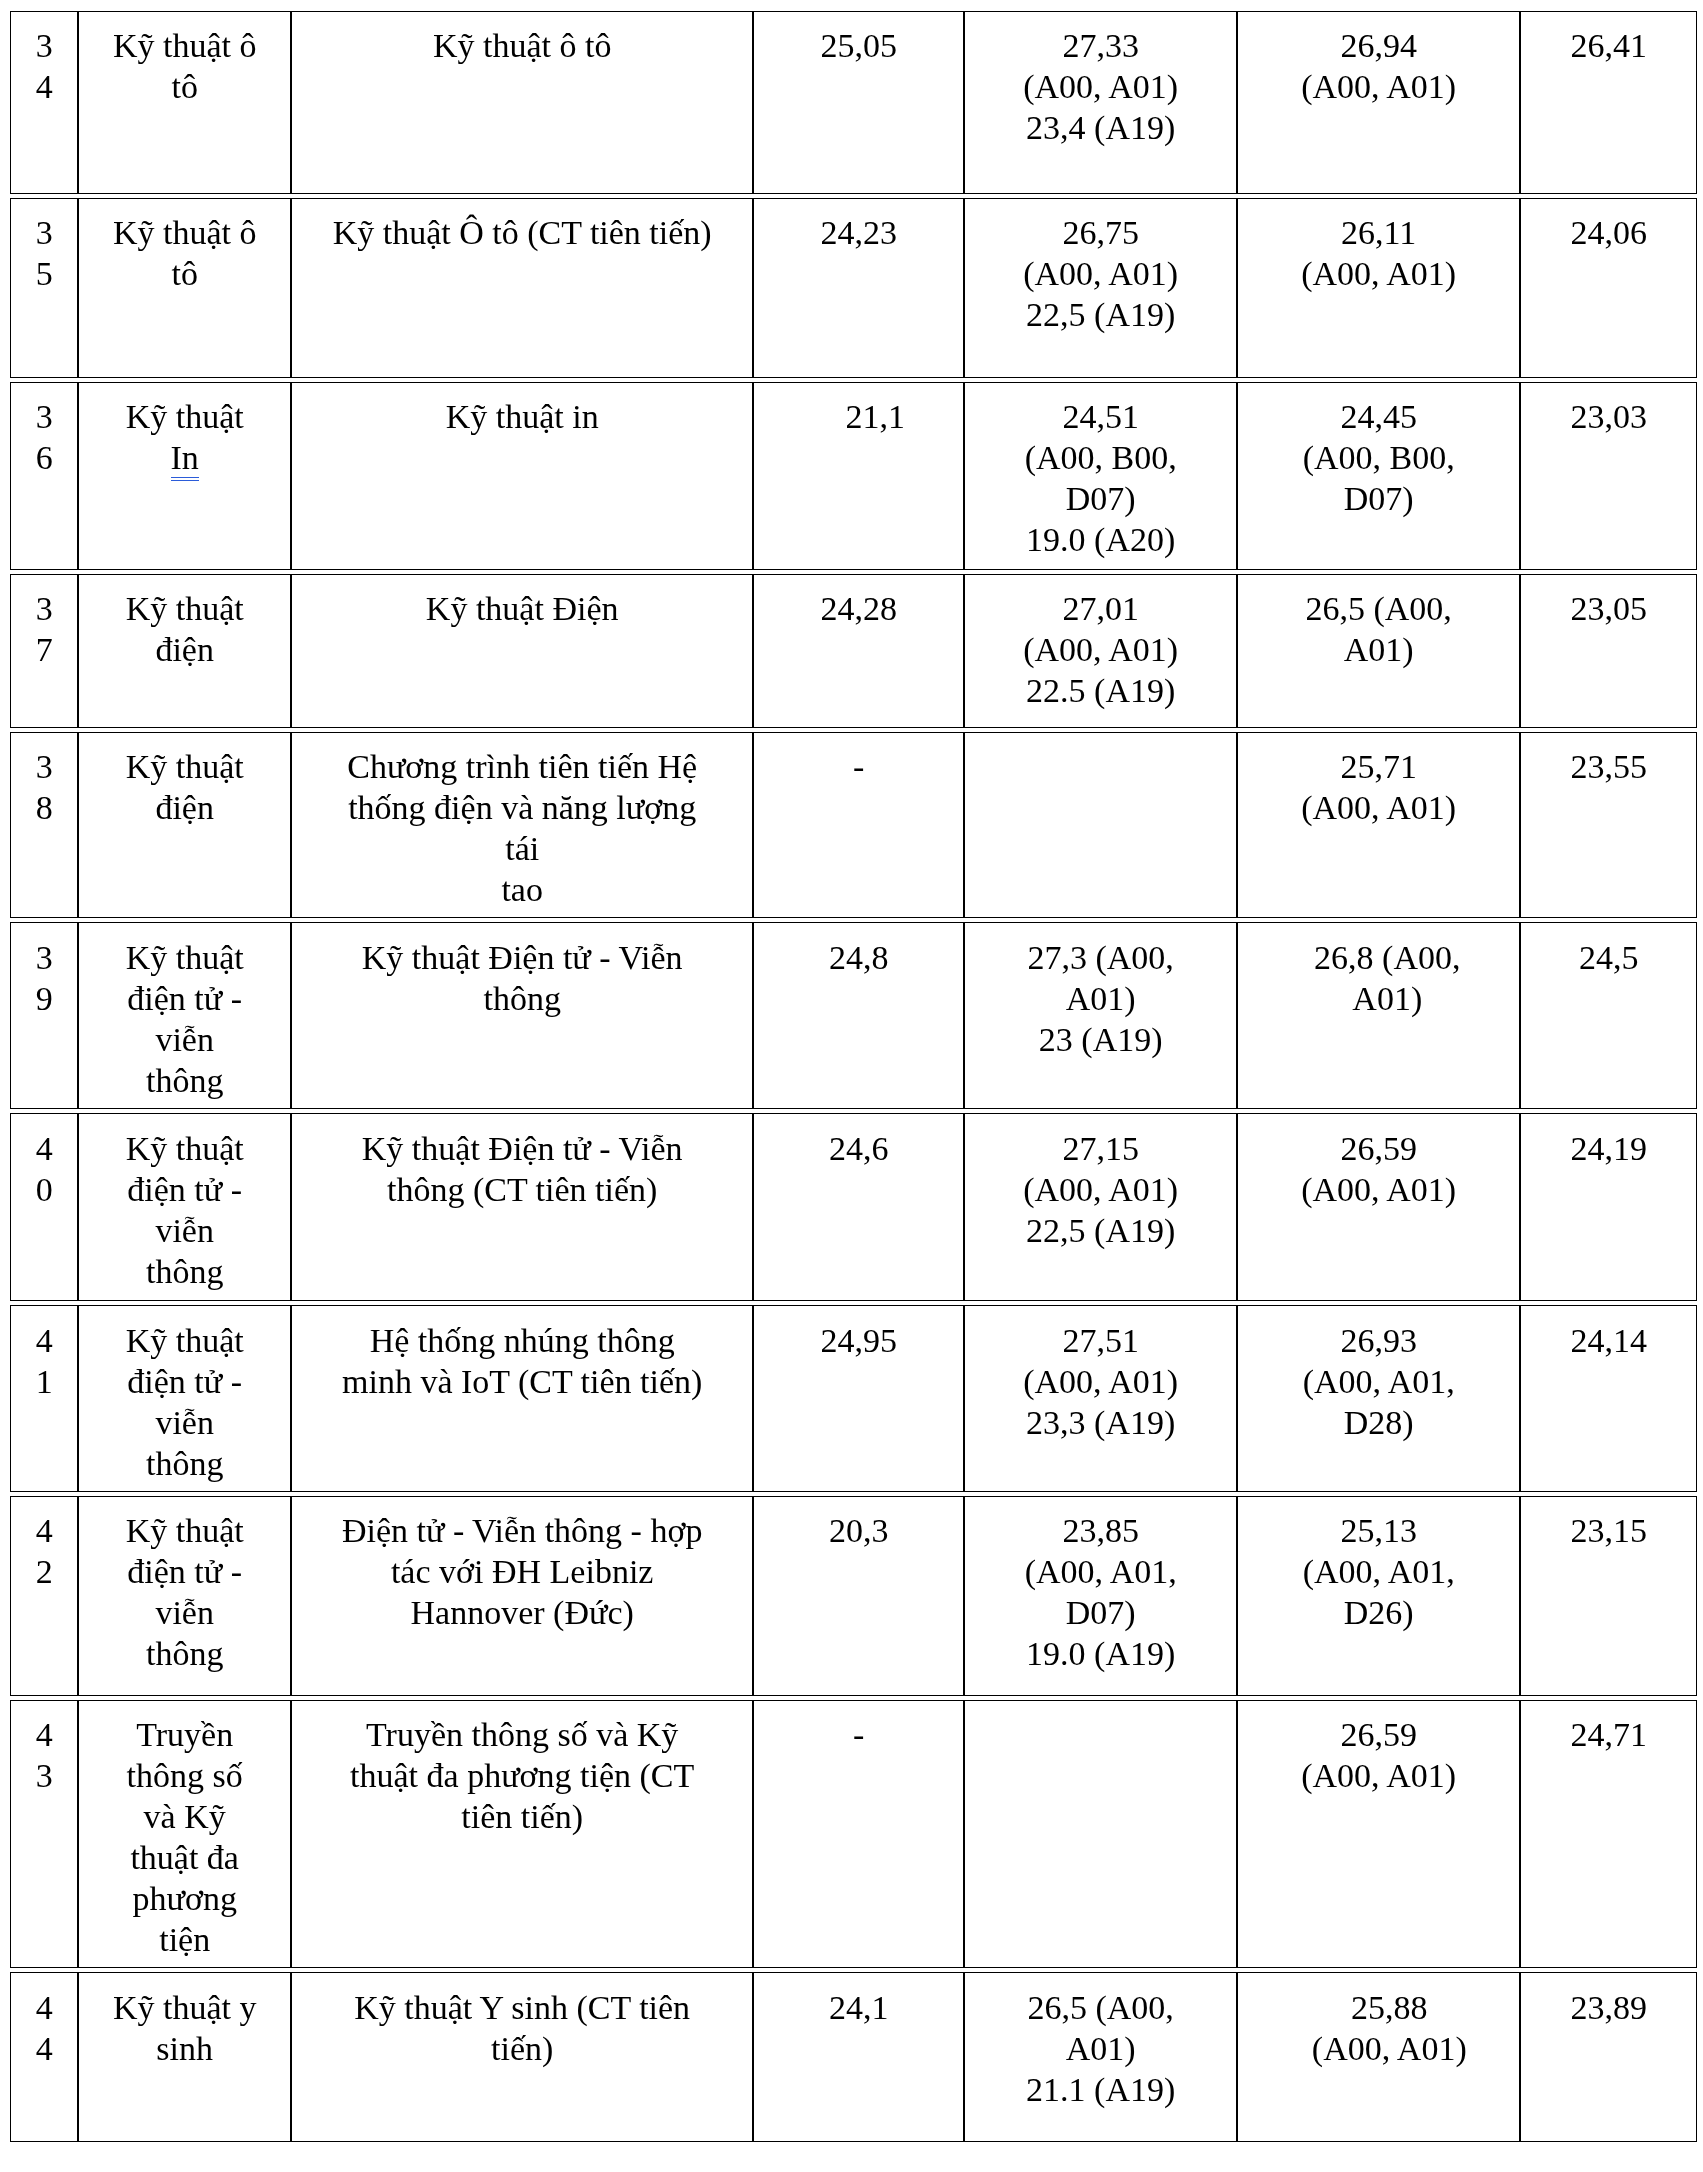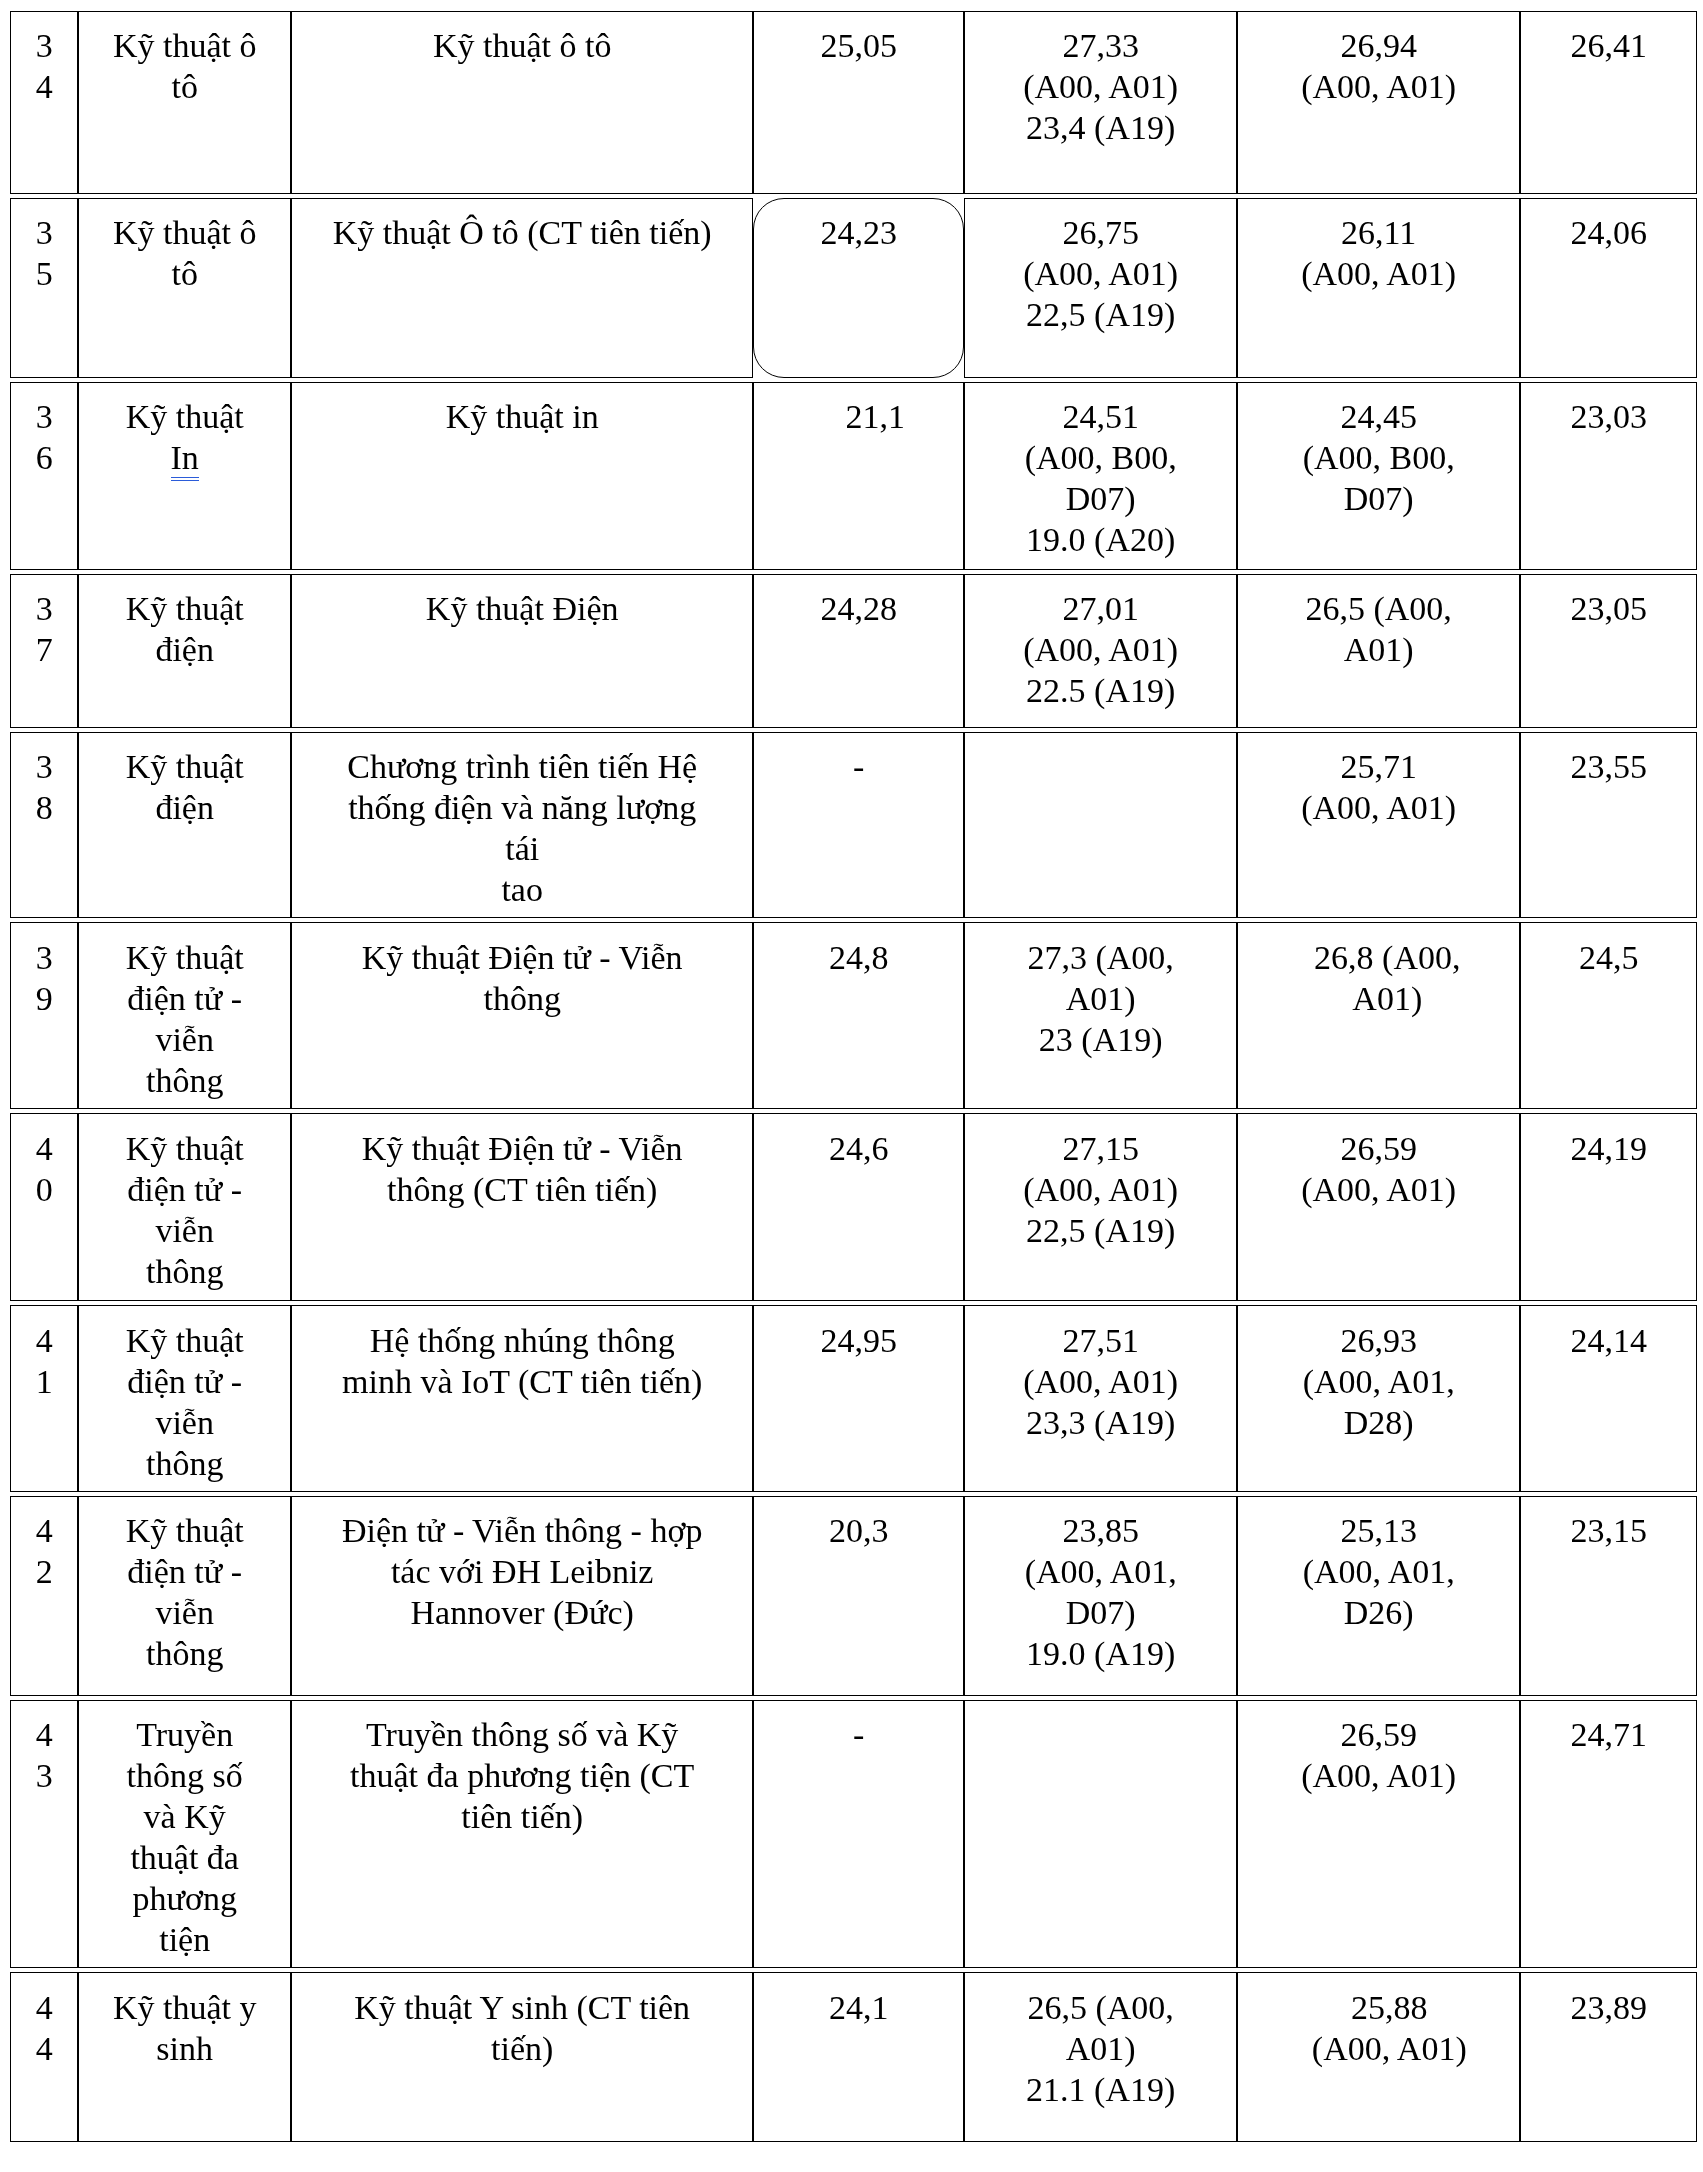--- a/index.html
+++ b/index.html
@@ -58,21 +58,21 @@
           <td style="height: 183px;">26,94
 (A00, A01)</td>
           <td style="height: 183px;">26,41</td>
         </tr>
         <tr>
           <td style="height: 180px;">3
 5</td>
           <td style="height: 180px;">Kỹ thuật ô
 tô</td>
           <td style="height: 180px;">Kỹ thuật Ô tô (CT tiên tiến)</td>
-          <td style="height: 180px; border-radius: 31px;">24,23</td>
+          <td style="height: 180px;">24,23</td>
           <td style="height: 180px;">26,75
 (A00, A01)
 22,5 (A19)</td>
           <td style="height: 180px;">26,11
 (A00, A01)</td>
           <td style="height: 180px;">24,06</td>
         </tr>
         <tr>
           <td style="height: 188px;">3
 6</td>

